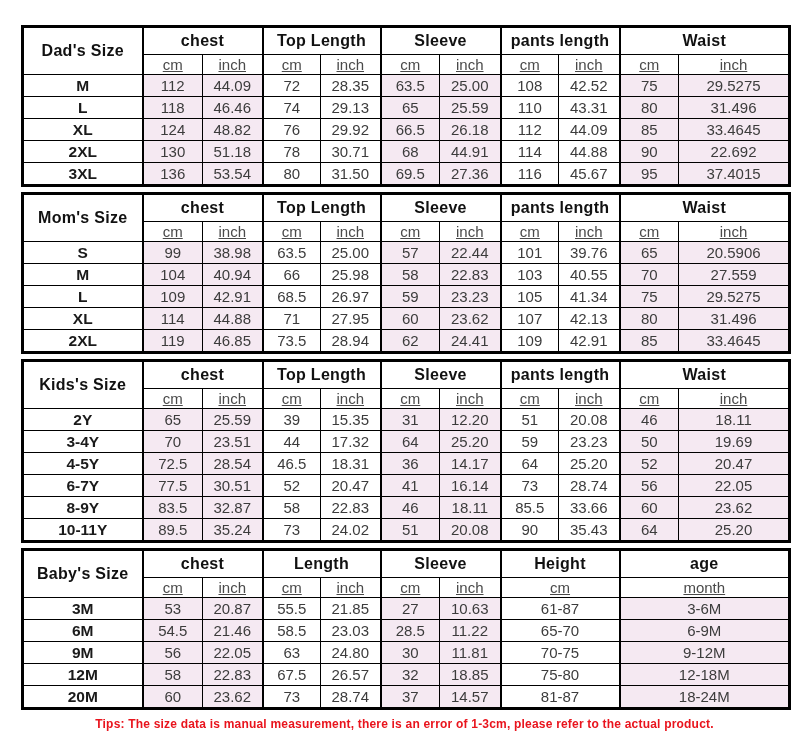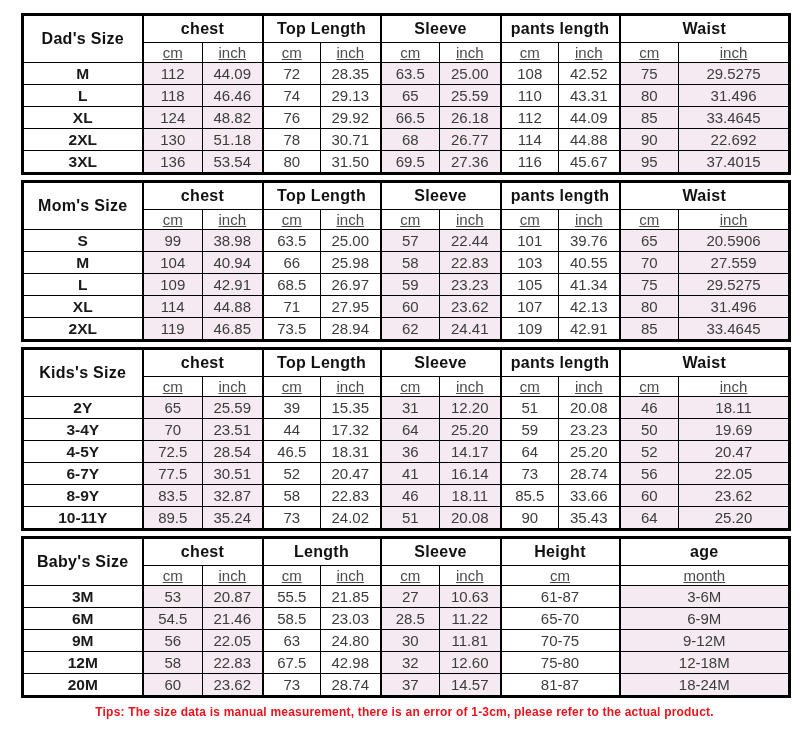--- a/index.html
+++ b/index.html
@@ -1,21 +1,21 @@
 <!DOCTYPE html>
 <html style="--hl: #f5e9f2; --border: #000000; --tip: #e9141d;"><head>
 <meta charset="utf-8">
 <style>
   html, body { margin: 0; padding: 0; background: #ffffff; }
   body {
     width: 804px; height: 753px; overflow: hidden;
     font-family: "Liberation Sans", sans-serif;
     -webkit-font-smoothing: antialiased;
   }
-  #chart-wrap { padding: 13px 16px 0 21px; }
+  #chart-wrap { padding: 25px 16px 0 21px; }
   table.size-table {
     border-collapse: collapse;
     table-layout: fixed;
     width: 767px;
     border: 3px solid var(--border, #000);
     margin-bottom: 5px;
   }
   table.size-table td, table.size-table th {
     border: 1px solid var(--border, #000);
     text-align: center;
@@ -129,21 +129,21 @@
             <td class="gs hl">85</td>
             <td class="hl">33.4645</td>
           </tr>
           <tr>
             <td class="rl">2XL</td>
             <td class="gs hl">130</td>
             <td class="hl">51.18</td>
             <td class="gs ">78</td>
             <td class="">30.71</td>
             <td class="gs hl">68</td>
-            <td class="hl">26.77</td>
+            <td class="hl">44.91</td>
             <td class="gs ">114</td>
             <td class="">44.88</td>
             <td class="gs hl">90</td>
             <td class="hl">22.692</td>
           </tr>
           <tr>
             <td class="rl">3XL</td>
             <td class="gs hl">136</td>
             <td class="hl">53.54</td>
             <td class="gs ">80</td>
@@ -442,23 +442,23 @@
             <td class="gs hl">30</td>
             <td class="hl">11.81</td>
             <td class="gs ">70-75</td>
             <td class="gs hl">9-12M</td>
           </tr>
           <tr>
             <td class="rl">12M</td>
             <td class="gs hl">58</td>
             <td class="hl">22.83</td>
             <td class="gs ">67.5</td>
-            <td class="">42.98</td>
+            <td class="">26.57</td>
             <td class="gs hl">32</td>
-            <td class="hl">12.60</td>
+            <td class="hl">18.85</td>
             <td class="gs ">75-80</td>
             <td class="gs hl">12-18M</td>
           </tr>
           <tr>
             <td class="rl">20M</td>
             <td class="gs hl">60</td>
             <td class="hl">23.62</td>
             <td class="gs ">73</td>
             <td class="">28.74</td>
             <td class="gs hl">37</td>

